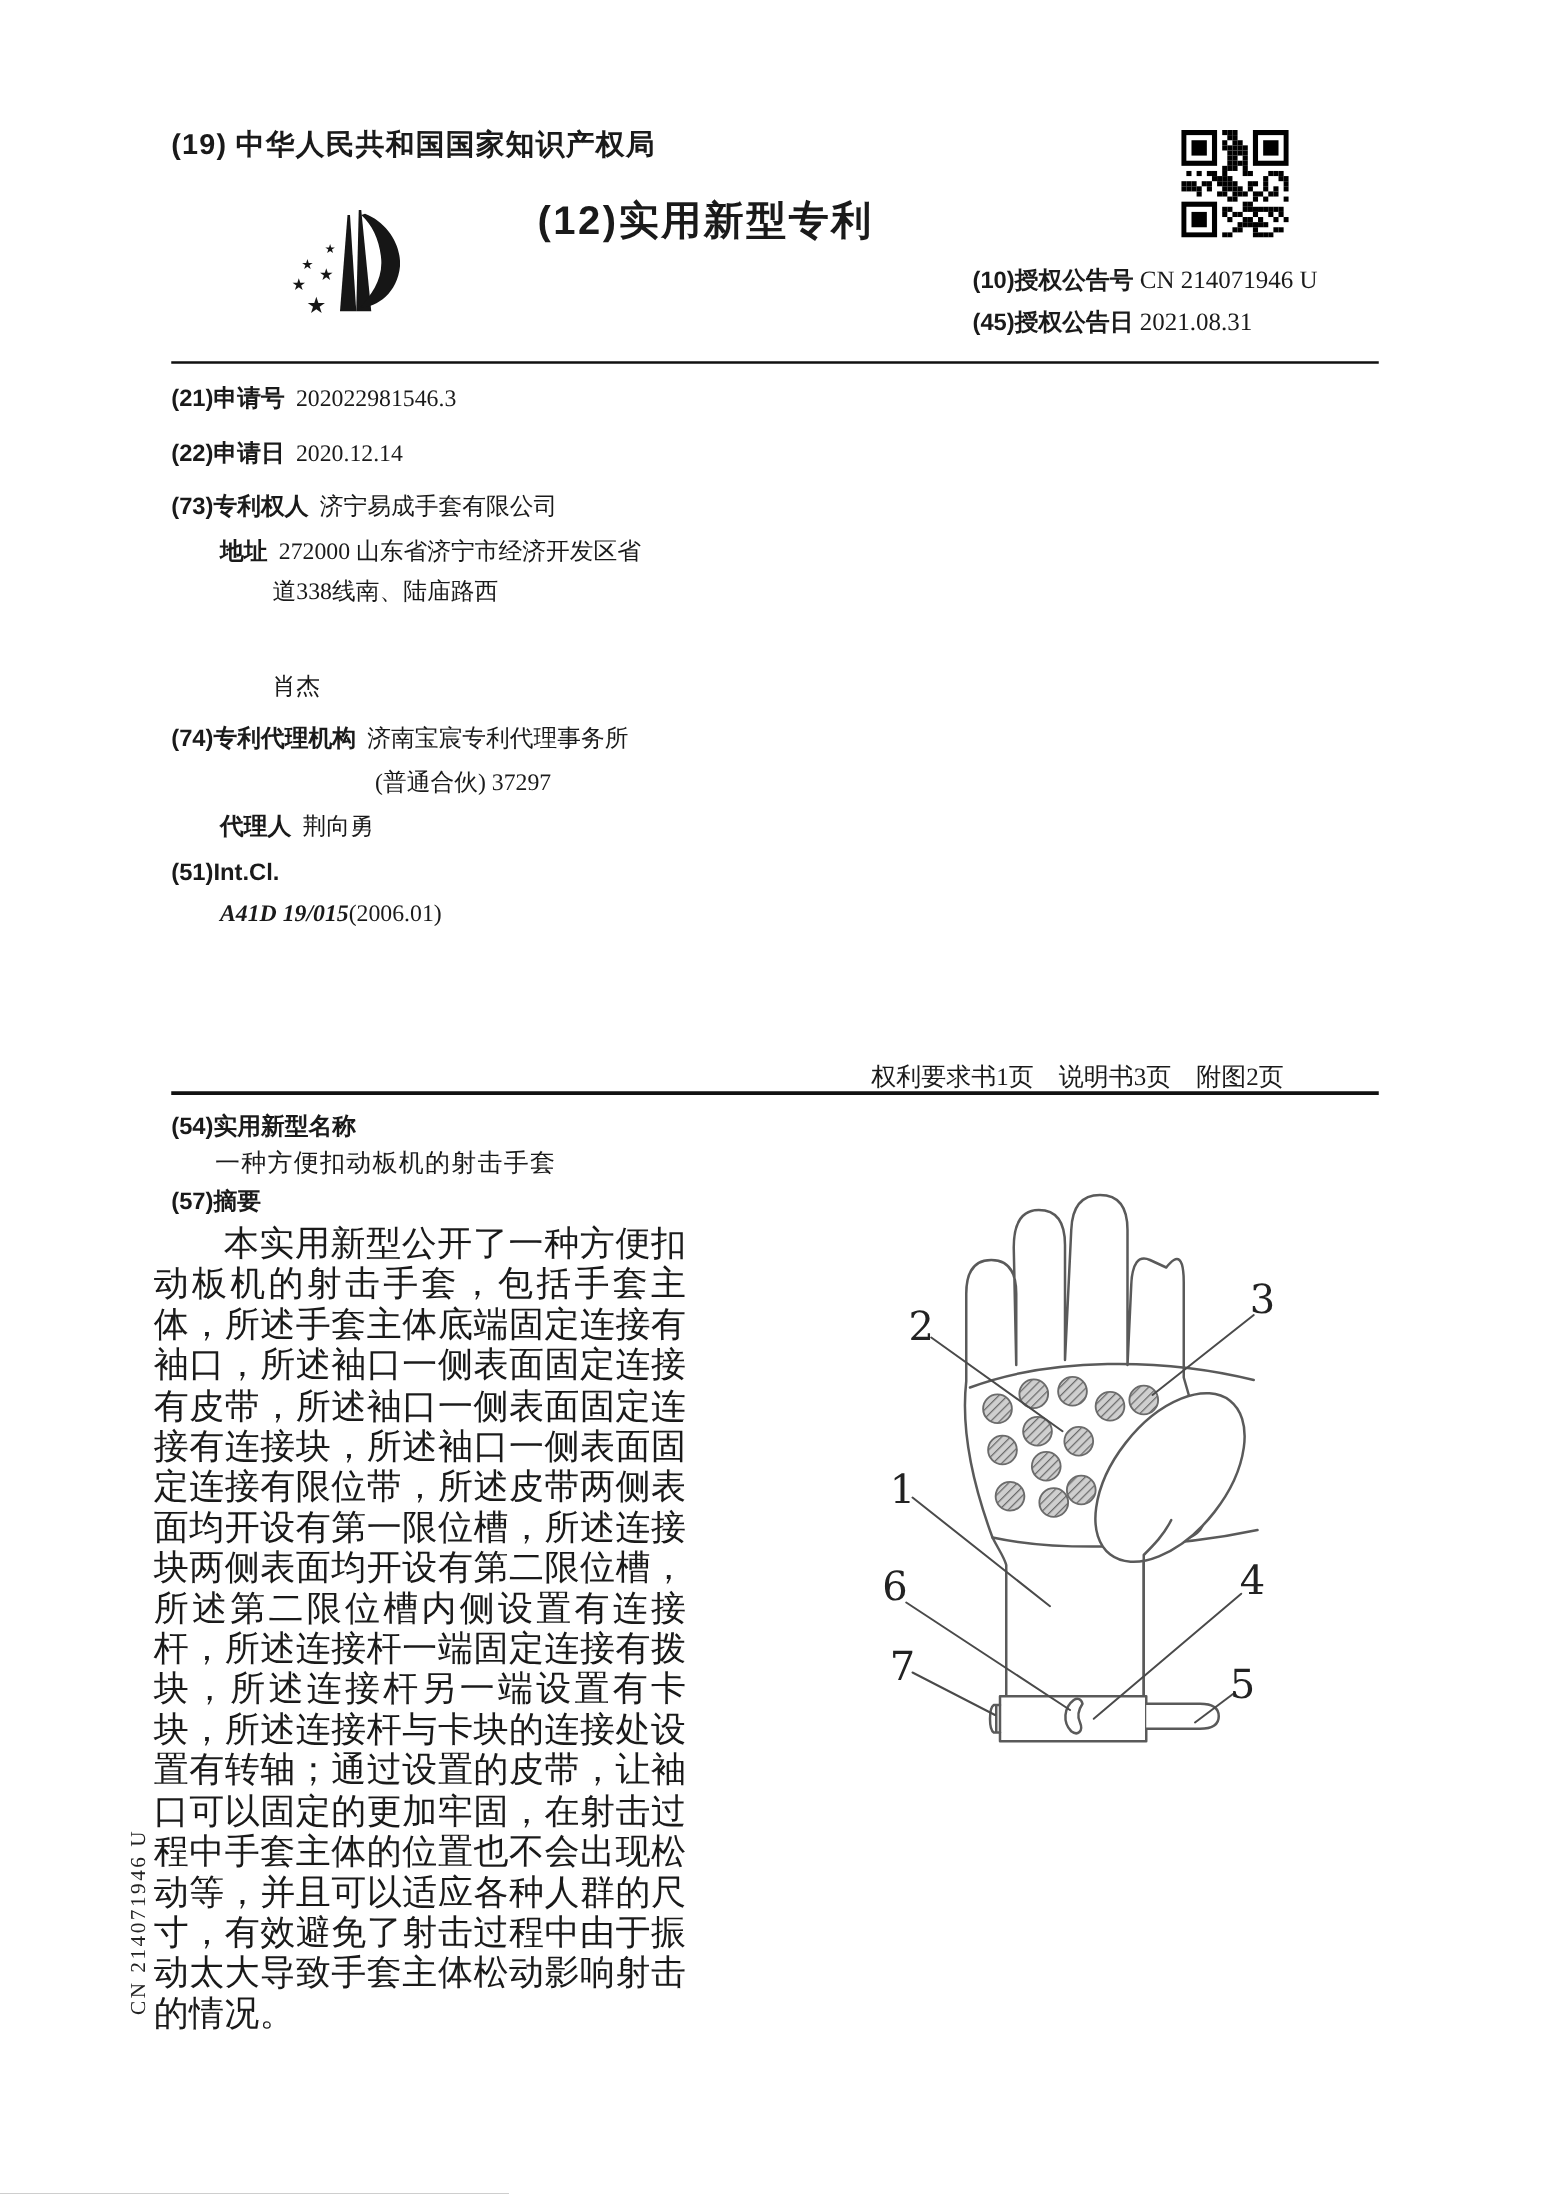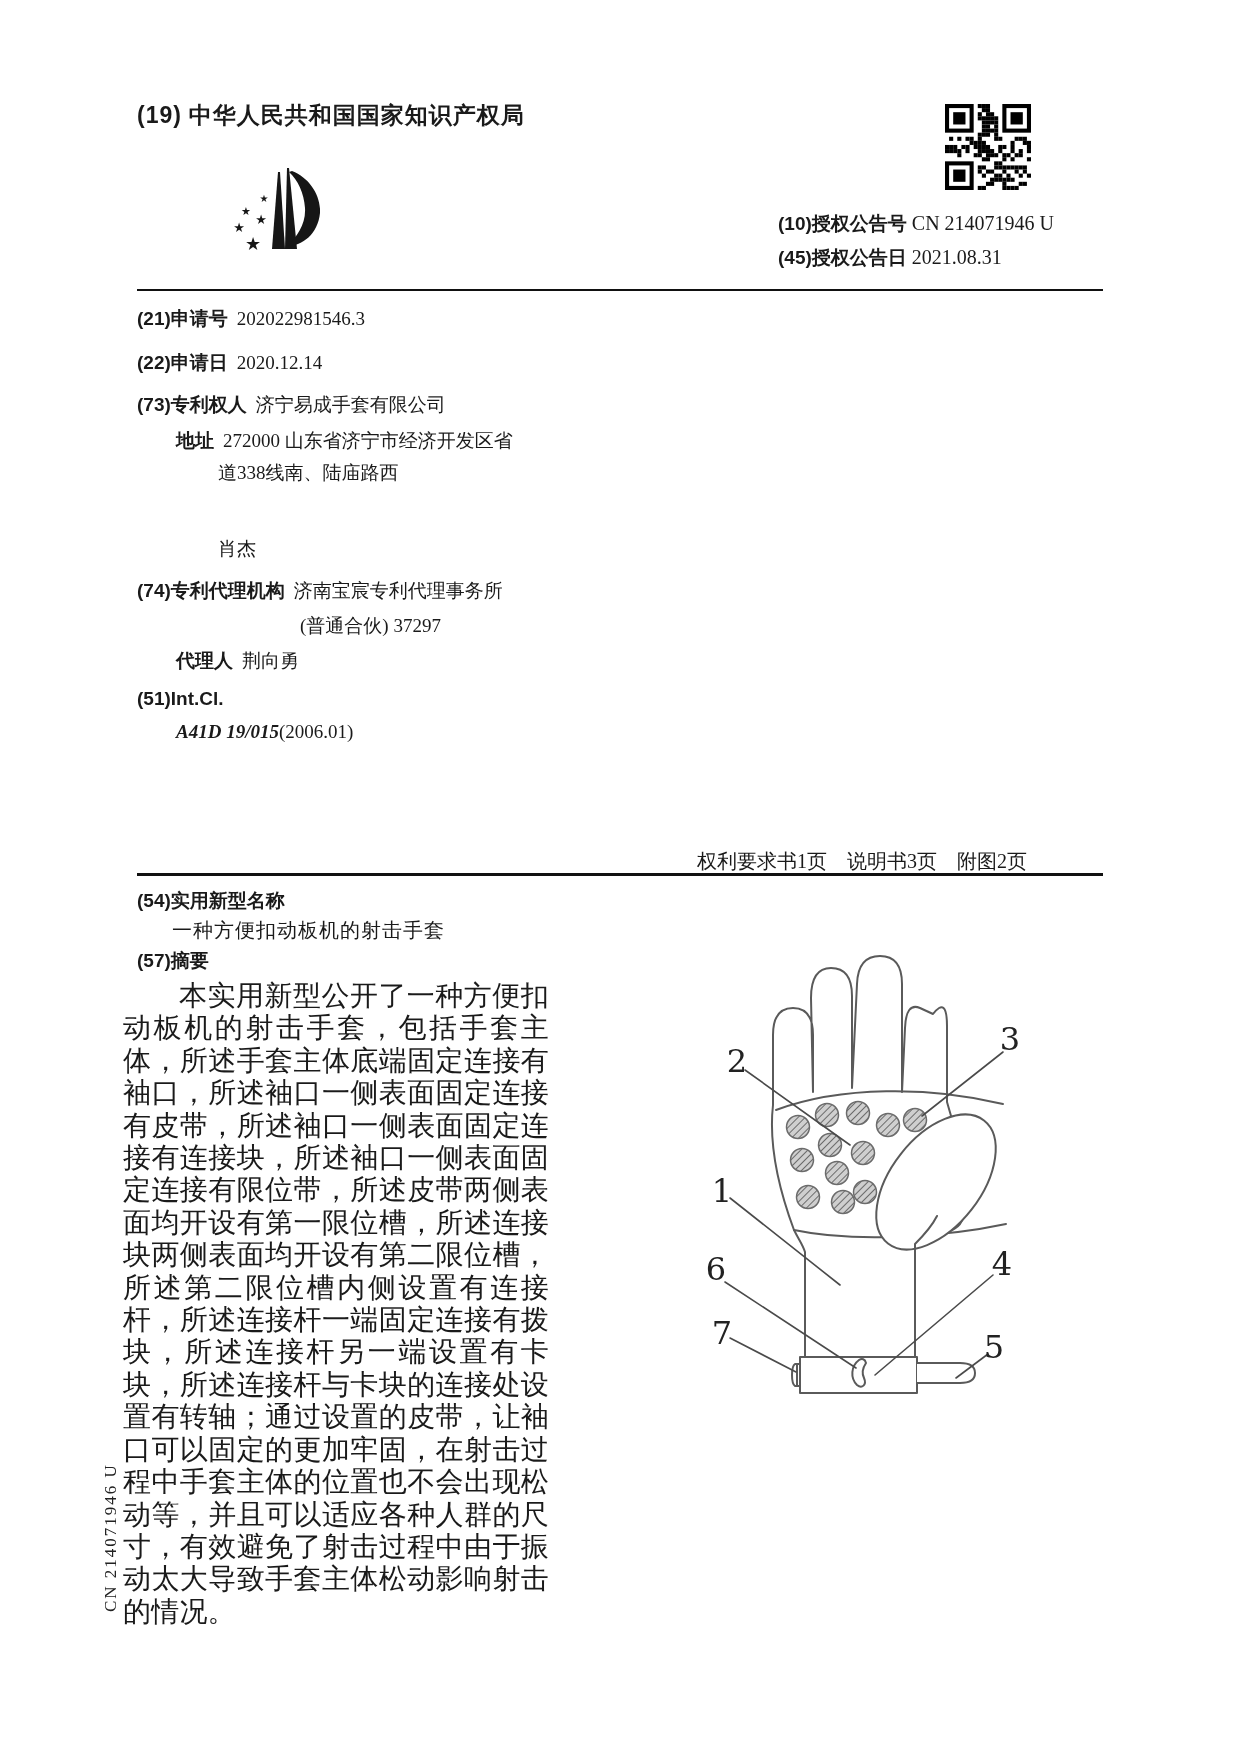--- a/index.html
+++ b/index.html
@@ -184,20 +184,21 @@
     <polygon points="78,8 80,8 85,85 72,85" fill="#161616"></polygon>
     <polygon points="87,4 89,4 97,85 85,85" fill="#161616"></polygon>
     <path d="M 92,7 C 110,14 121,32 120,49 C 118,70 102,82 88,82 C 97,72 106,60 105,44 C 104,29 98,16 89,8 Z" fill="#161616"></path>
     <text class="star" x="64" y="38" font-size="10" text-anchor="middle">★</text>
     <text class="star" x="46" y="51" font-size="11" text-anchor="middle">★</text>
     <text class="star" x="61" y="60" font-size="13" text-anchor="middle">★</text>
     <text class="star" x="39" y="68" font-size="13" text-anchor="middle">★</text>
     <text class="star" x="53" y="86" font-size="18" text-anchor="middle">★</text>
   </svg>
 
+  <div class="abs doc-type lbl" style="left:430px;top:155px;">(12)实用新型专利</div>
 
   <div class="abs pub-line" style="left:778px;top:211px;">
     <span class="lbl">(10)授权公告号</span>
     <span class="val">CN 214071946 U</span>
   </div>
   <div class="abs pub-line" style="left:778px;top:245px;">
     <span class="lbl">(45)授权公告日</span>
     <span class="val">2021.08.31</span>
   </div>
 

